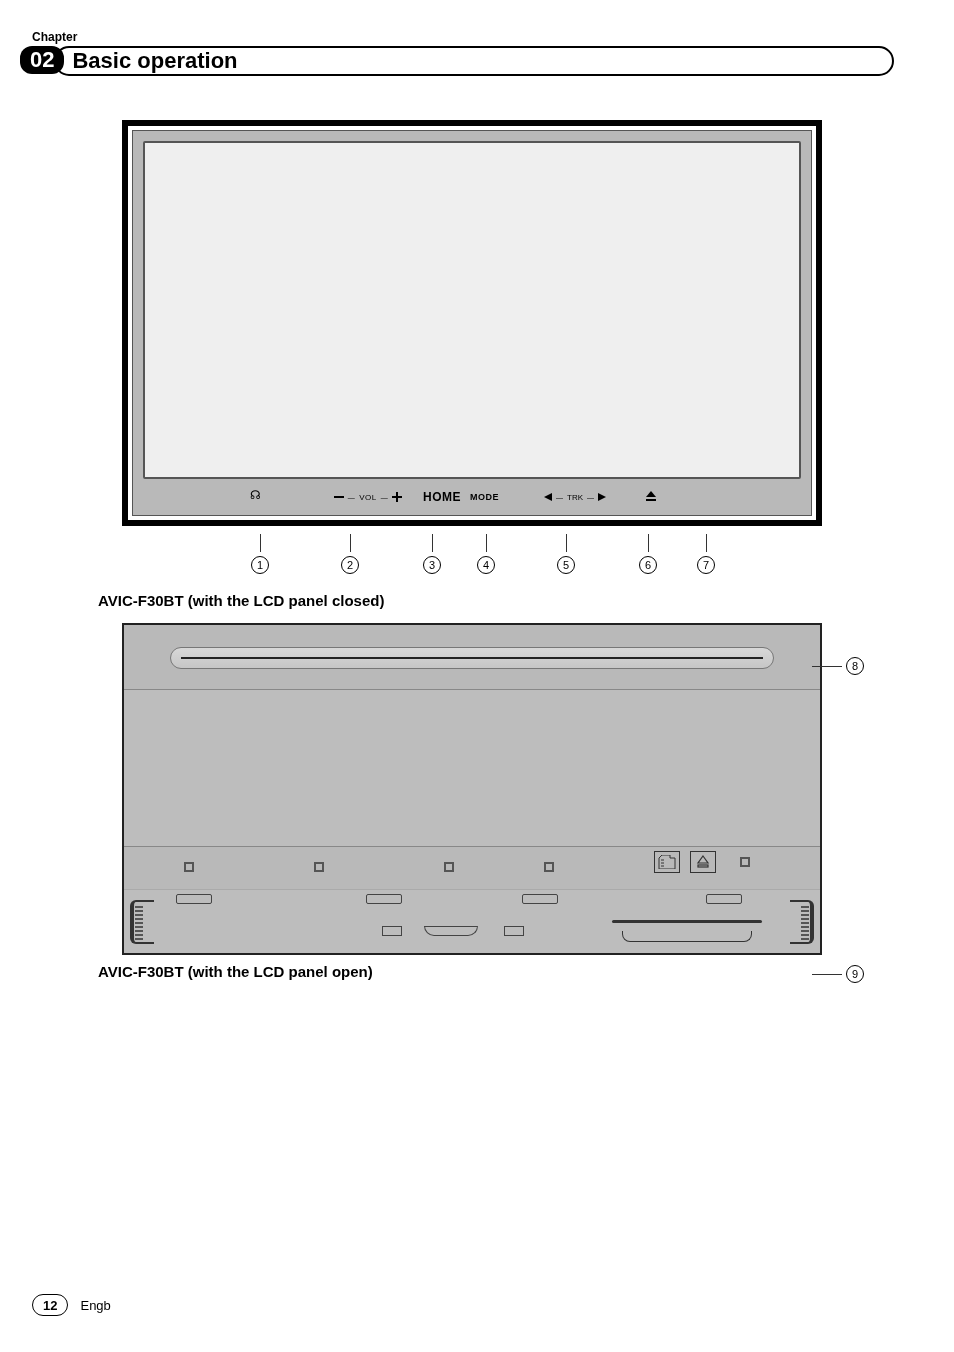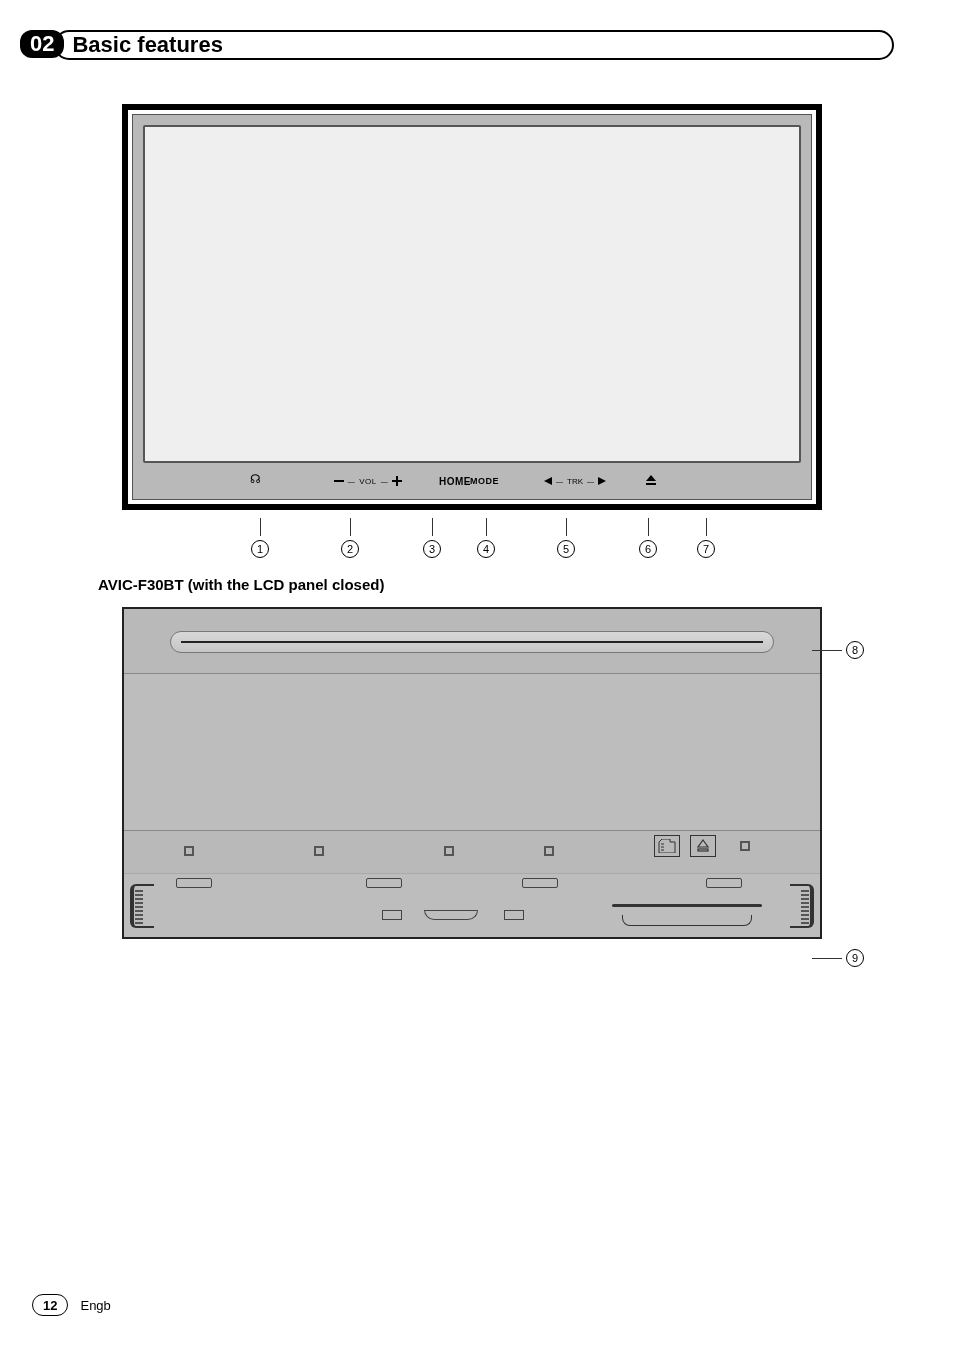--- a/index.html
+++ b/index.html
@@ -34,21 +34,21 @@
   .device-inner { border: 1px solid #555; background: #b9b9b9; }
   .screen-area { padding: 10px 10px 0 10px; }
   .screen { background: #efefef; border: 2px solid #555; border-radius: 2px; height: 338px; }
   .btn-bar {
     height: 36px; display: flex; align-items: center; position: relative;
     padding: 0 12px;
   }
   .bb-seg { position: absolute; top: 0; height: 100%; display: flex; align-items: center; justify-content: center; }
   .bb-voice { left: 118px; }
   .bb-vol { left: 190px; width: 90px; font-size: 8px; letter-spacing: 0.5px; display:flex; align-items:center; gap:4px; }
-  .bb-home { left: 306px; font-size: 10px; font-weight: bold; letter-spacing: 0.5px; }
+  .bb-home { left: 290px; font-size: 12px; font-weight: bold; letter-spacing: 0.5px; }
   .bb-mode { left: 337px; font-size: 9px; font-weight: bold; letter-spacing: 0.5px; }
   .bb-trk { left: 402px; width: 80px; font-size: 8px; display:flex; align-items:center; gap:4px; }
   .bb-eject { left: 512px; }
   .minus { display:inline-block; width:10px; height:2px; background:#000; }
   .plus {
     display:inline-block; width:10px; height:10px; position:relative;
   }
   .plus::before, .plus::after { content:""; position:absolute; background:#000; }
   .plus::before { left:0; top:4px; width:10px; height:2px; }
   .plus::after { left:4px; top:0; width:2px; height:10px; }
@@ -124,23 +124,24 @@
     border:1.5px solid #000; border-radius: 12px; padding: 0 10px; height:22px;
     display:inline-flex; align-items:center; font-weight:bold; font-size:13px;
   }
   .lang { font-weight:normal; font-size:13px; }
 </style>
 </head>
 <body>
 
 <div class="page">
 
+  <div class="chapter-label">Chapter</div>
   <div class="header-row">
     <div class="chapter-badge">02</div>
-    <div class="title-pill">Basic features</div>
+    <div class="title-pill">Basic operation</div>
   </div>
 
 
   <div class="fig1">
     <div class="device-outer">
       <div class="device-inner">
         <div class="screen-area">
             <div class="screen"></div>
           </div>
         <div class="btn-bar">
@@ -229,19 +230,20 @@
 
     <div class="side-call" style="right:-42px; top:34px;">
       <span class="line"></span>
         <span class="circ">8</span>
     </div>
     <div class="side-call" style="right:-42px; top:342px;">
       <span class="line"></span>
         <span class="circ">9</span>
     </div>
   </div>
+  <div class="caption">AVIC-F30BT (with the LCD panel open)</div>
 
   <div class="footer">
     <span class="page-num">12</span>
     <span class="lang">Engb</span>
   </div>
 
 </div>
 
 </body></html>

